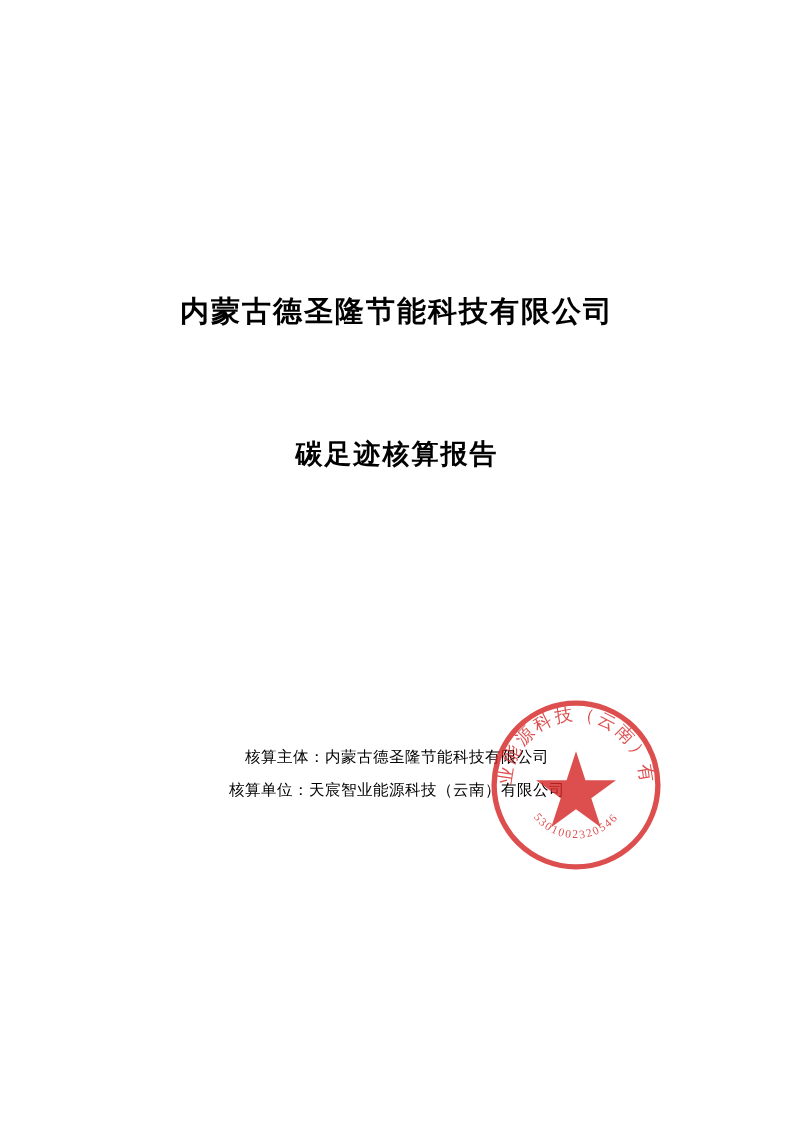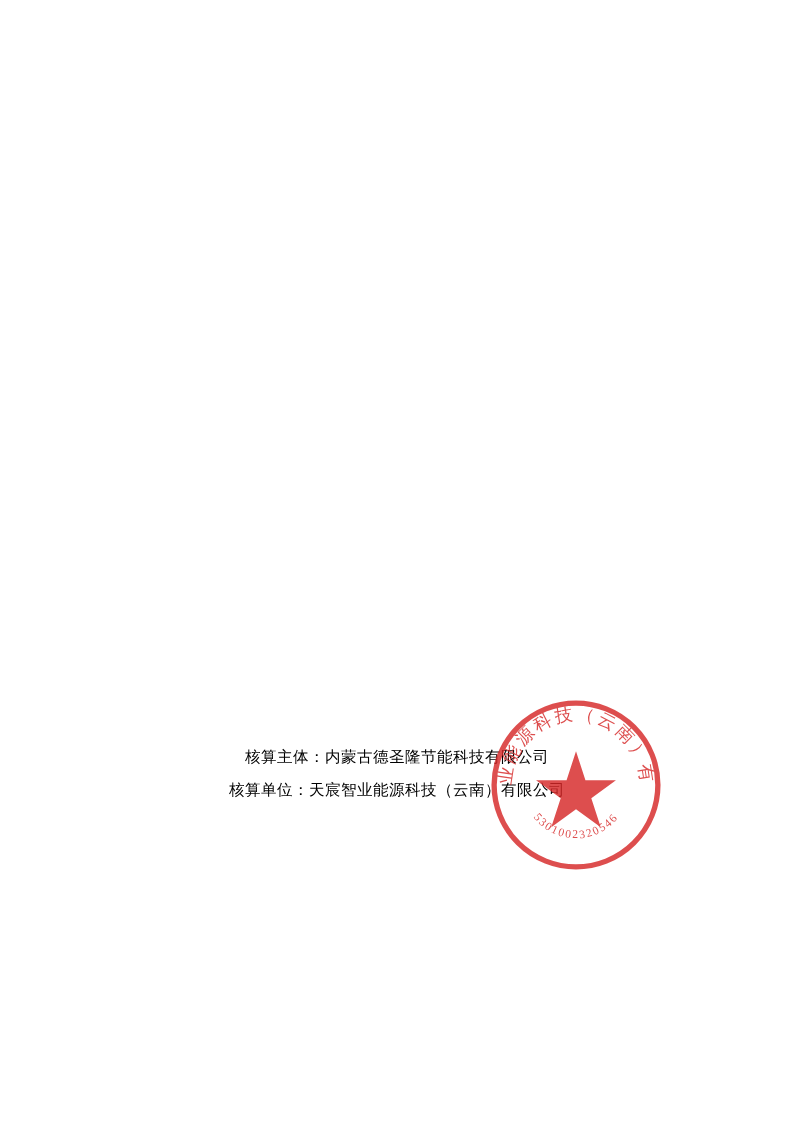--- a/index.html
+++ b/index.html
@@ -70,20 +70,22 @@
     height: 178px;
     opacity: 0.82;
   }
 </style>
 </head>
 <body>
 
 <div class="page">
 
   <div class="title-block">
+    <div class="doc-title">内蒙古德圣隆节能科技有限公司</div>
+    <div class="doc-subtitle">碳足迹核算报告</div>
   </div>
 
   <div class="meta-block">
     <div class="meta-line">核算主体：内蒙古德圣隆节能科技有限公司</div>
     <div class="meta-line">核算单位：天宸智业能源科技（云南）有限公司</div>
   </div>
 
   <div class="seal">
     <svg viewBox="0 0 200 200" xmlns="http://www.w3.org/2000/svg">
       <defs>

